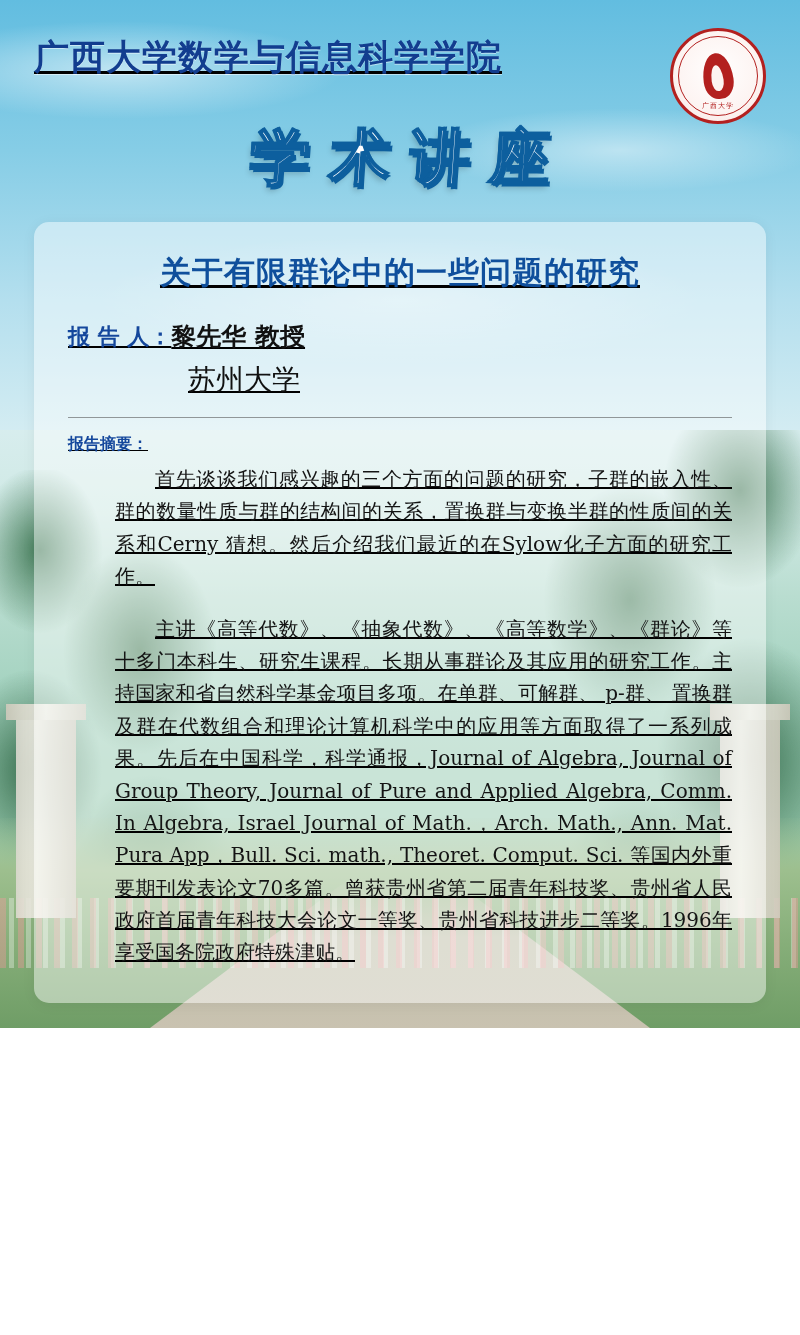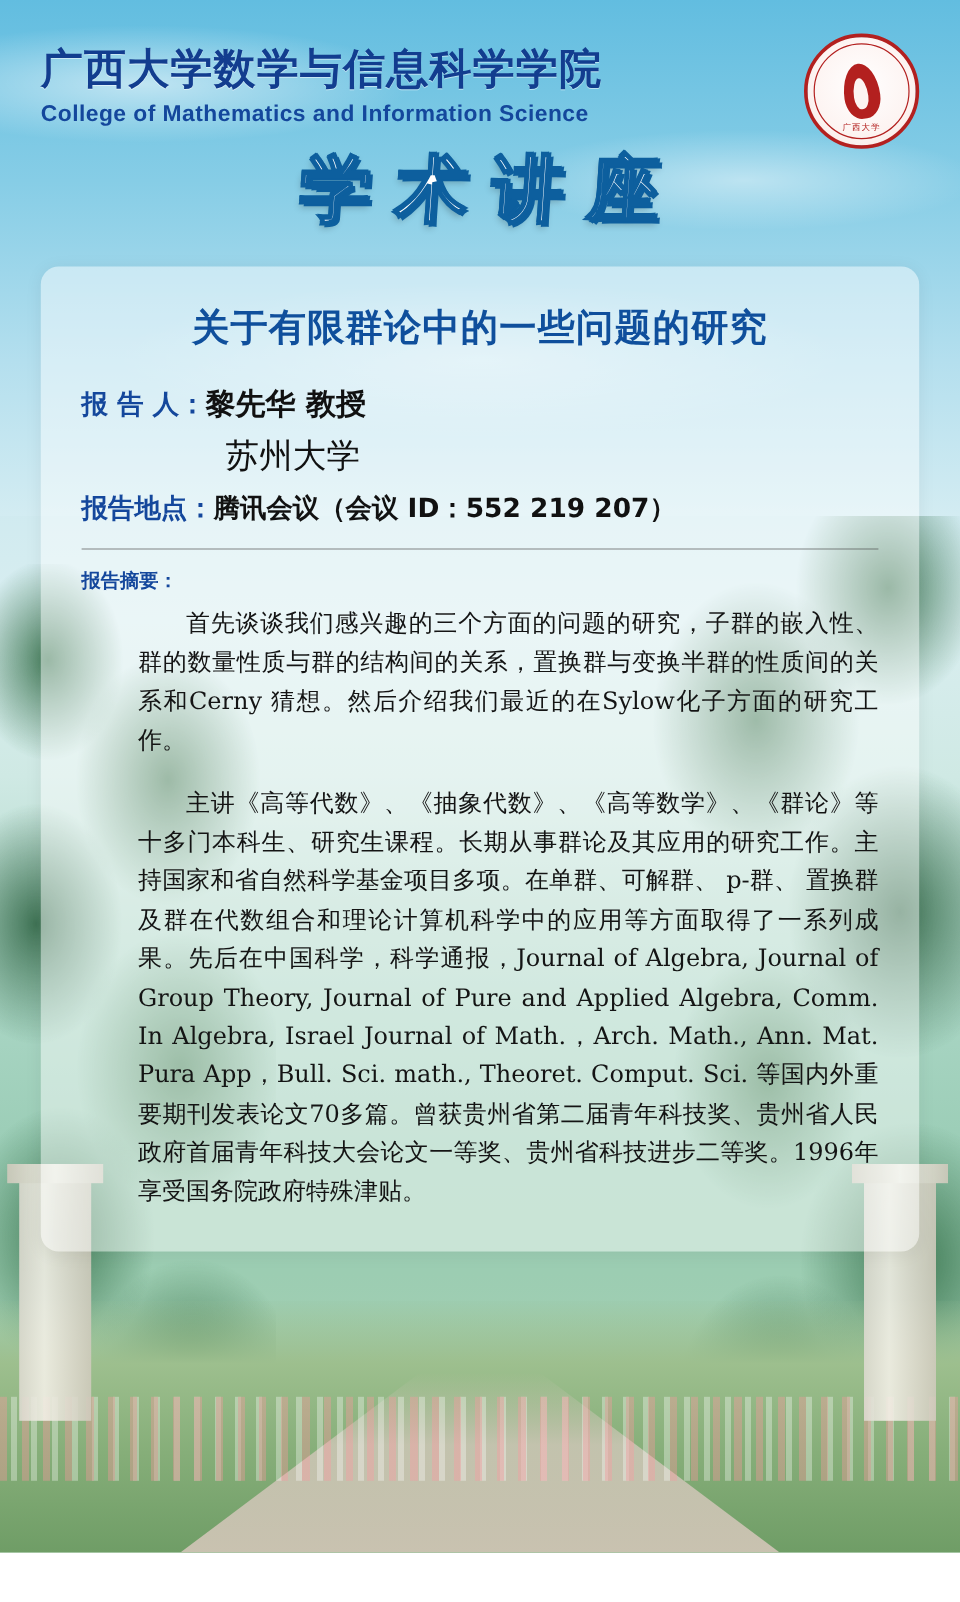--- a/index.html
+++ b/index.html
@@ -6,36 +6,37 @@
     margin: 0;
     padding: 0;
     background: #ffffff;
   }
   body {
     font-family: "Liberation Sans", sans-serif;
   }
   .poster {
     position: relative;
     width: 800px;
-    height: 1294px;
+    height: 1028px;
     overflow: hidden;
     background: linear-gradient(180deg,
         #7ec8e6 0%,
         #8ed2e8 8%,
         #a9dced 16%,
         #bde3ef 24%,
         #cfeaf0 32%,
         #d9eef0 40%,
         #cfe9e4 50%,
         #b9ddd0 58%,
         #a7d4c2 66%,
         #9bcdb6 74%,
         #9ccdb2 82%,
         #a6d0b3 90%,
         #b2d6b8 100%);
+    text-decoration: underline;
   }
   
   .bg-sky {
     position: absolute;
     left: 0; top: 0; width: 800px; height: 430px;
     background: linear-gradient(180deg,#62bde0 0%, #86cde6 35%, #b4dfee 70%, #d3ecf2 100%);
   }
   .bg-sky:after{
     content:"";
     position:absolute;left:0;top:0;width:800px;height:430px;
@@ -267,21 +268,20 @@
   <div class="bg-trees-left"></div>
   <div class="bg-trees-right"></div>
   <div class="bg-ground"></div>
   <div class="bg-path"></div>
   <div class="bg-flowers"></div>
   <div class="bg-pillar left"></div>
   <div class="bg-pillar right"></div>
 
   <div class="header">
     <div class="univ-cn">广西大学数学与信息科学学院</div>
-    <div class="univ-en">College of Mathematics and Information Science</div>
     <div class="logo">
       <div class="logo-inner">
         <div class="logo-flame"></div>
         <div class="logo-text">广西大学</div>
       </div>
     </div>
   </div>
 
   <div class="banner">
     <div class="banner-title">学术讲座</div>
@@ -291,24 +291,20 @@
 
     <div class="talk-title">关于有限群论中的一些问题的研究</div>
 
     <div class="info-row">
       <span class="info-label">报 告 人：</span>
       <span class="speaker-name">黎先华 教授</span>
     </div>
     <div class="speaker-affil">苏州大学</div>
 
 
-    <div class="info-row">
-      <span class="info-label">报告地点：</span>
-      <span class="info-value">腾讯会议（会议 ID：552 219 207）</span>
-    </div>
 
     <div class="divider"></div>
 
     <div class="section-head">报告摘要：</div>
     <div class="para">首先谈谈我们感兴趣的三个方面的问题的研究，子群的嵌入性、群的数量性质与群的结构间的关系，置换群与变换半群的性质间的关系和Cerny 猜想。然后介绍我们最近的在Sylow化子方面的研究工作。</div>
 
     <div class="block-gap"></div>
 
     <div class="para last">主讲《高等代数》、《抽象代数》、《高等数学》、《群论》等十多门本科生、研究生课程。长期从事群论及其应用的研究工作。主持国家和省自然科学基金项目多项。在单群、可解群、 p-群、 置换群及群在代数组合和理论计算机科学中的应用等方面取得了一系列成果。先后在中国科学，科学通报，Journal of Algebra, Journal of Group Theory, Journal of Pure and Applied Algebra, Comm. In Algebra, Israel Journal of Math.，Arch. Math., Ann. Mat. Pura App，Bull. Sci. math., Theoret. Comput. Sci. 等国内外重要期刊发表论文70多篇。曾获贵州省第二届青年科技奖、贵州省人民政府首届青年科技大会论文一等奖、贵州省科技进步二等奖。1996年享受国务院政府特殊津贴。</div>
 

